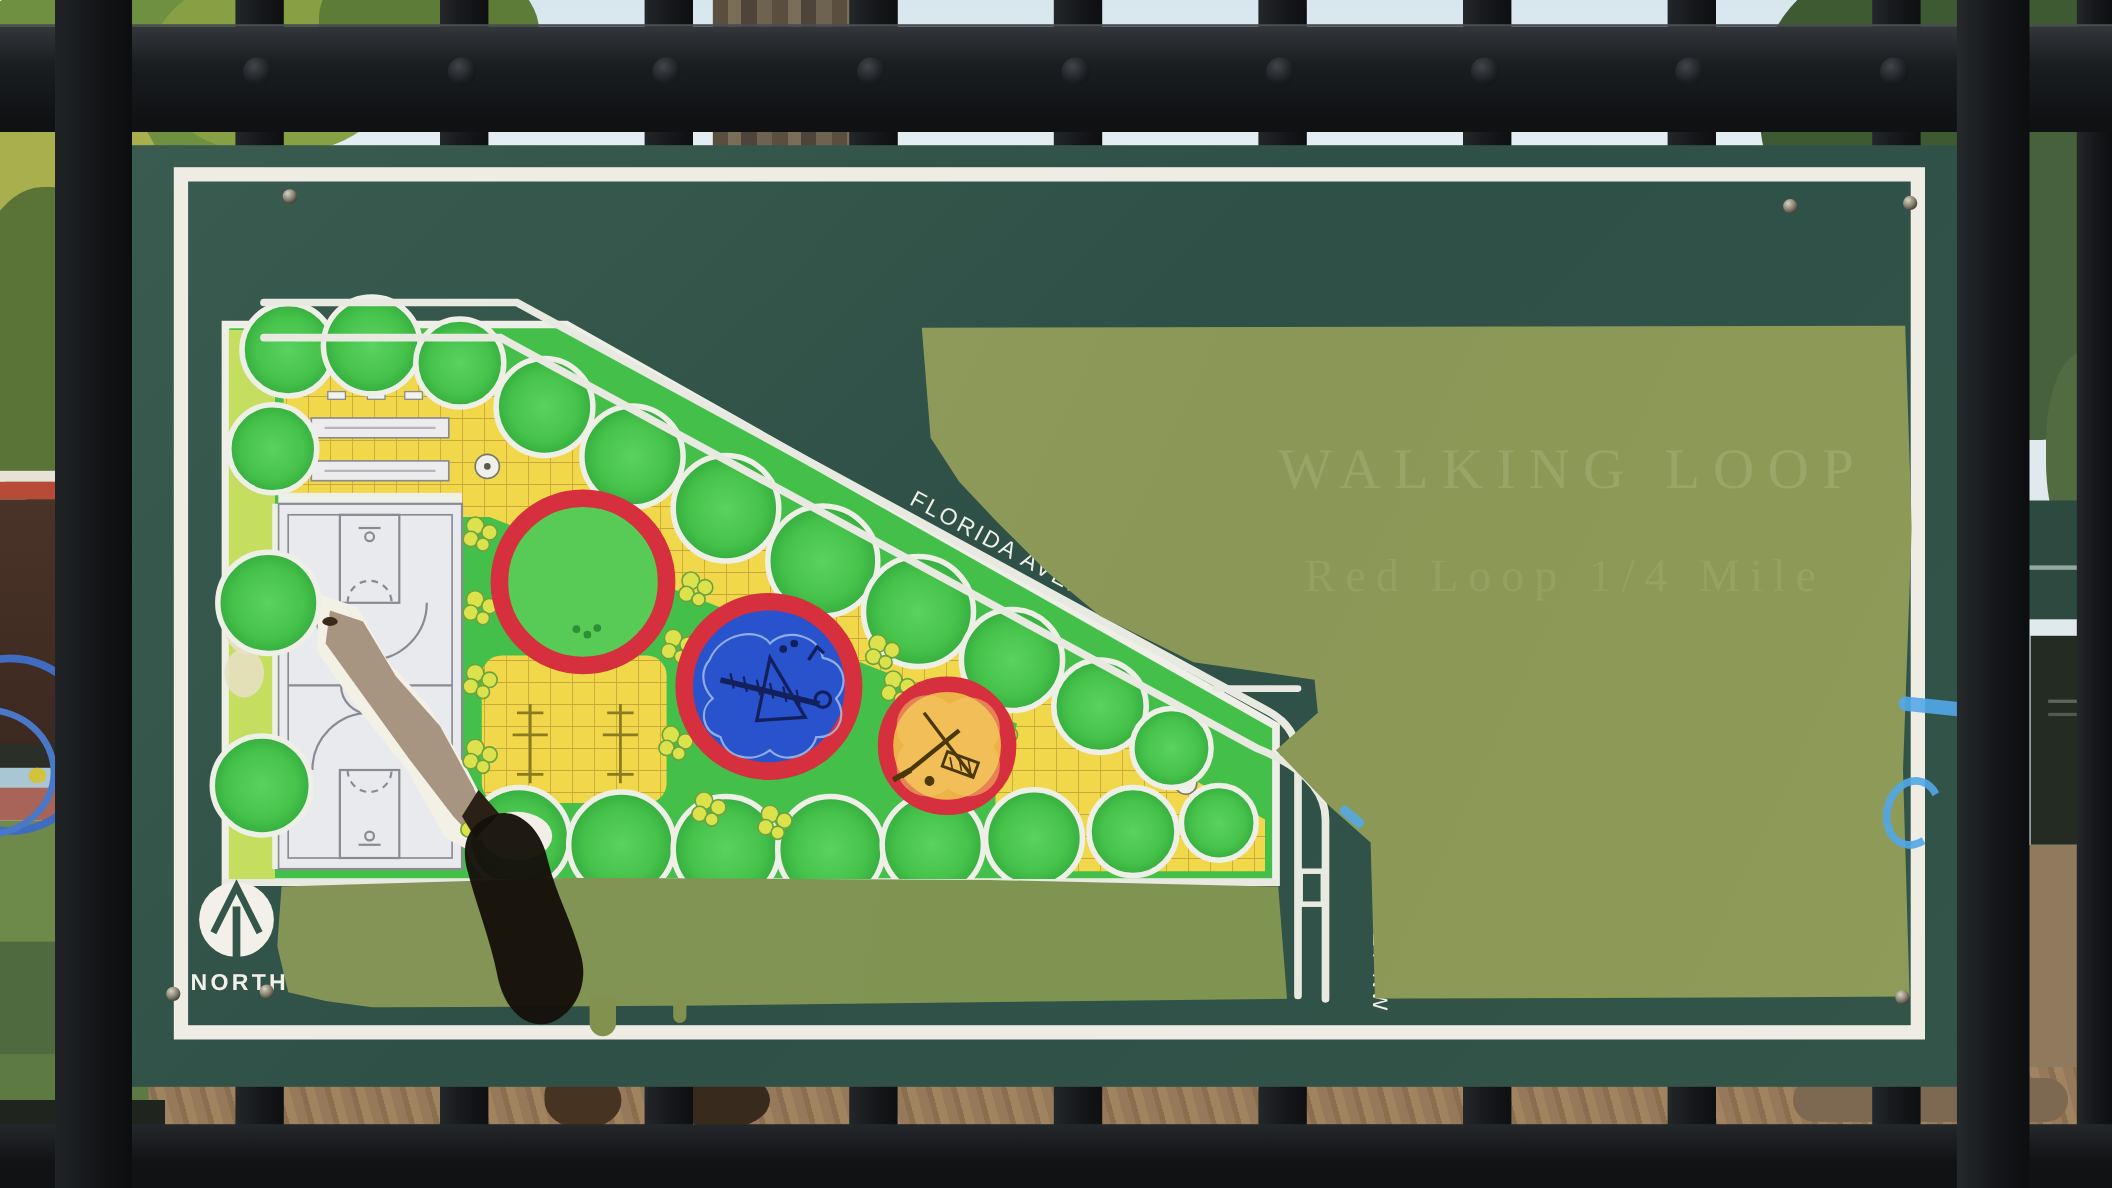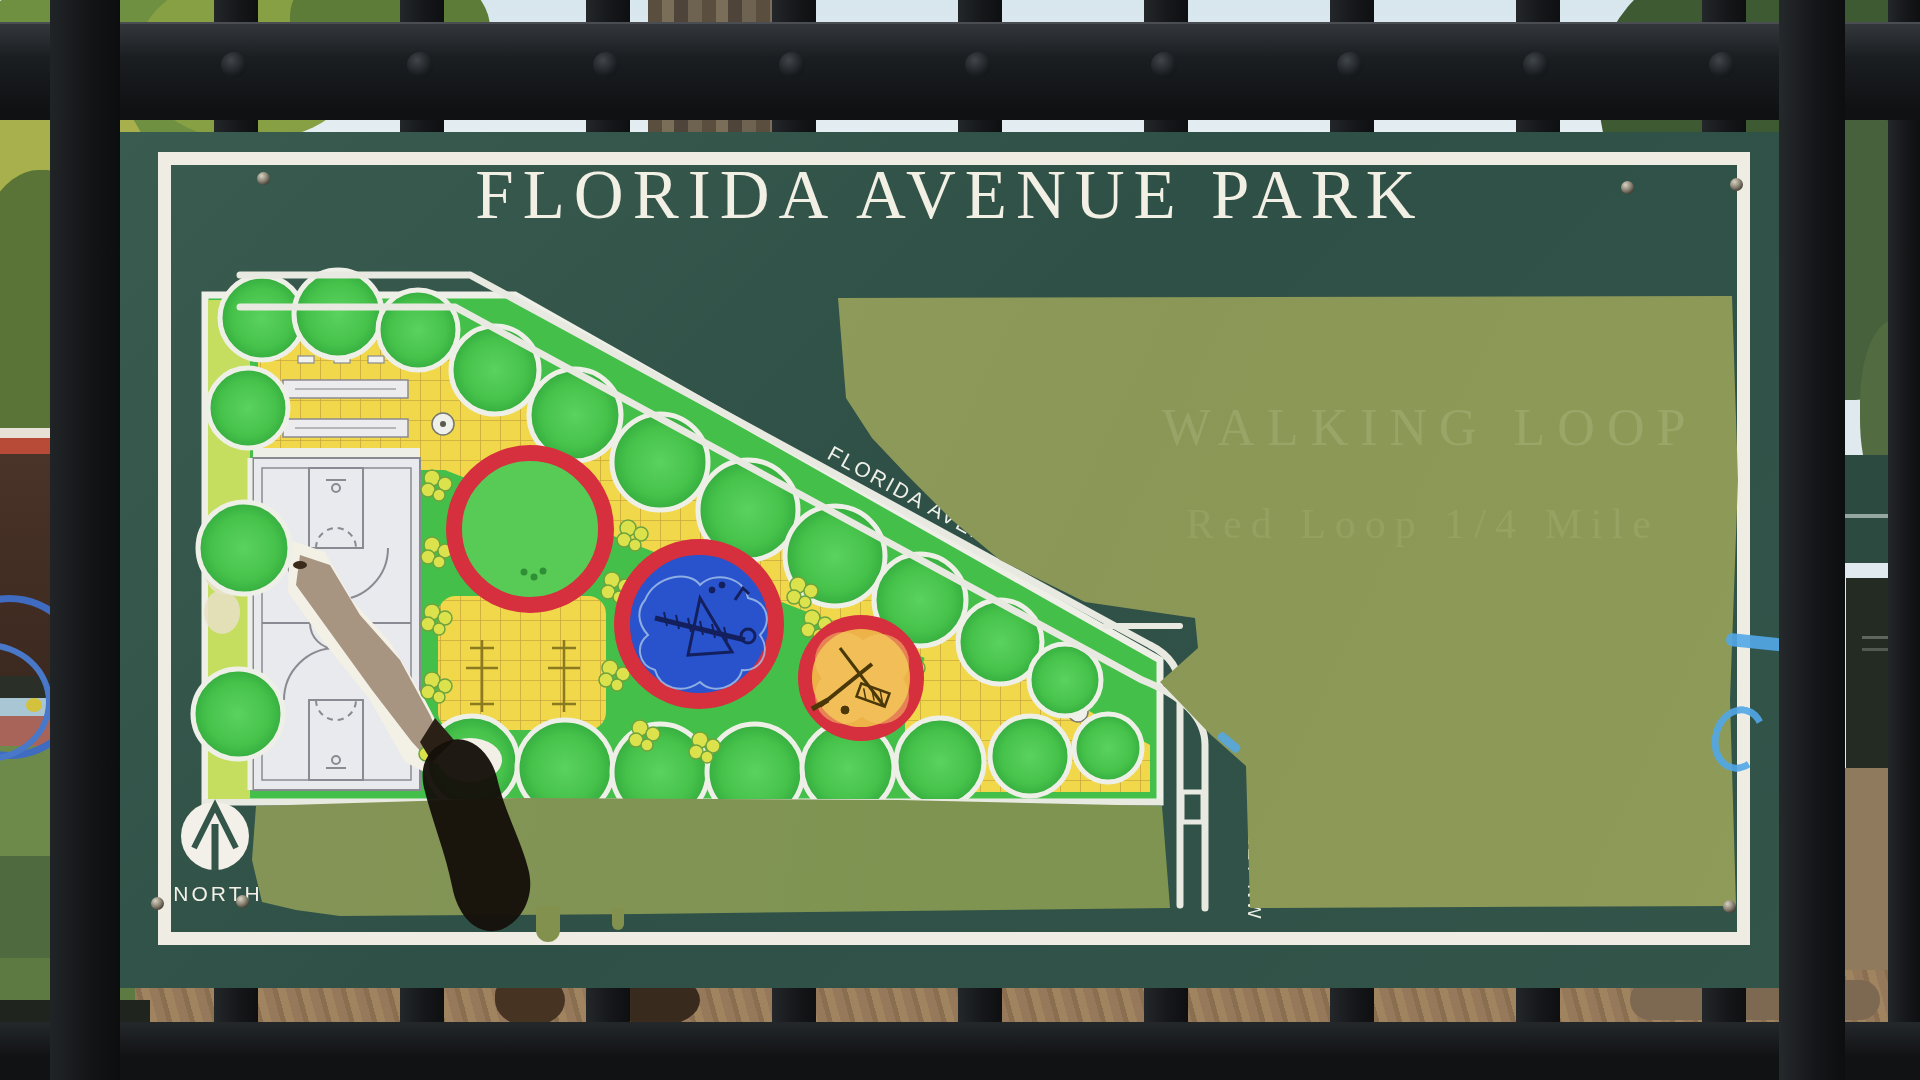--- a/index.html
+++ b/index.html
@@ -84,21 +84,20 @@
   <div class="abs rivet" style="left:965px;top:52px;"></div>
   <div class="abs rivet" style="left:1151px;top:52px;"></div>
   <div class="abs rivet" style="left:1337px;top:52px;"></div>
   <div class="abs rivet" style="left:1523px;top:52px;"></div>
   <div class="abs rivet" style="left:1709px;top:52px;"></div>
   <div class="abs" style="left:0;top:1022px;width:1920px;height:58px;background:linear-gradient(#25282b,#101214 60%);"></div>
 
   <div class="abs" style="left:100px;top:132px;width:1700px;height:856px;
               background:linear-gradient(135deg,#3a5c50,#2f5046 45%,#335449);"></div>
   <div class="abs" style="left:158px;top:152px;width:1592px;height:793px;box-sizing:border-box;border:13px solid #efece3;"></div>
-  <div class="abs" id="sign-title" style="left:170px;top:156px;width:1560px;">FLORIDA AVENUE PARK</div>
 
   <svg class="abs" style="left:0;top:0;" width="1920" height="1080" viewBox="0 0 1920 1080">
     <defs>
       <pattern id="grid" width="20" height="20" patternUnits="userSpaceOnUse">
         <rect width="20" height="20" fill="#f0d84a"></rect>
         <path d="M0 0H20M0 0V20" stroke="#c8a83c" stroke-width="1.6" fill="none"></path>
       </pattern>
       <radialGradient id="cg">
           <stop offset="0%" stop-color="#5bd35f"></stop>
           <stop offset="70%" stop-color="#46c24b"></stop>
@@ -290,21 +289,21 @@
     <ellipse cx="470" cy="760" rx="32" ry="22" fill="#f2efe6"></ellipse>
     <path d="M435,718 L454,740 L432,762 L420,742 Z" fill="#2a2016"></path>
     <path d="M452,740 C470,735 492,752 498,782 C505,812 520,838 528,868 C536,896 522,922 500,930 C478,936 458,918 452,886 C446,855 432,820 424,788 C418,760 432,745 452,740 Z" fill="#15100a" opacity=".96"></path>
   </svg>
 
   <svg class="abs" style="left:176px;top:798px;" width="84" height="78" viewBox="0 0 84 78">
     <circle cx="39" cy="38" r="34" fill="#f2f0e8"></circle>
     <path d="M18,50 L39,8 L60,50" stroke="#33554a" stroke-width="6" fill="none"></path>
     <line x1="39" y1="26" x2="39" y2="72" stroke="#33554a" stroke-width="7"></line>
   </svg>
-  <div class="abs" id="north-label" style="left:163px;top:882px;width:110px;">NORTH</div>
+  <div class="abs" id="north-label" style="left:163px;top:882px;width:110px;font-weight:bold;">NORTH</div>
 
   <div class="abs screw" style="left:257px;top:172px;"></div>
   <div class="abs screw" style="left:1621px;top:181px;"></div>
   <div class="abs screw" style="left:1730px;top:178px;"></div>
   <div class="abs screw" style="left:151px;top:897px;"></div>
   <div class="abs screw" style="left:236px;top:895px;"></div>
   <div class="abs screw" style="left:1723px;top:900px;"></div>
 
   <div class="abs" style="left:1726px;top:636px;width:66px;height:13px;border-radius:6px;background:#52a8e8;opacity:.9;transform:rotate(6deg);"></div>
   <div class="abs" style="left:1712px;top:706px;width:40px;height:52px;border:7px solid #52a8e8;border-right-color:transparent;border-radius:50%;transform:rotate(15deg);opacity:.9;"></div>

